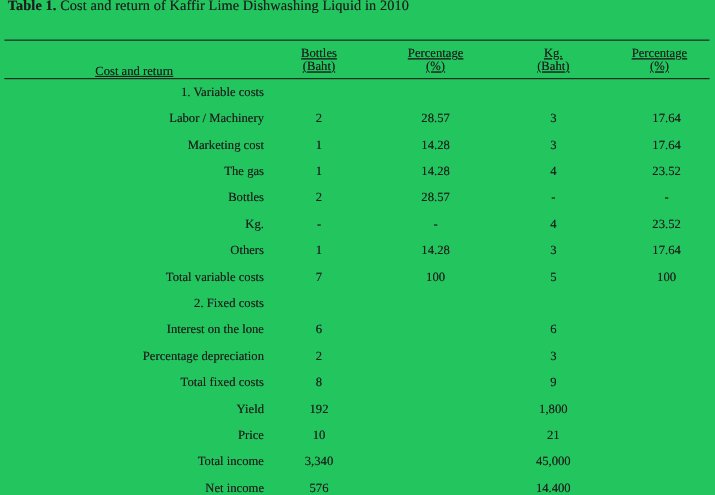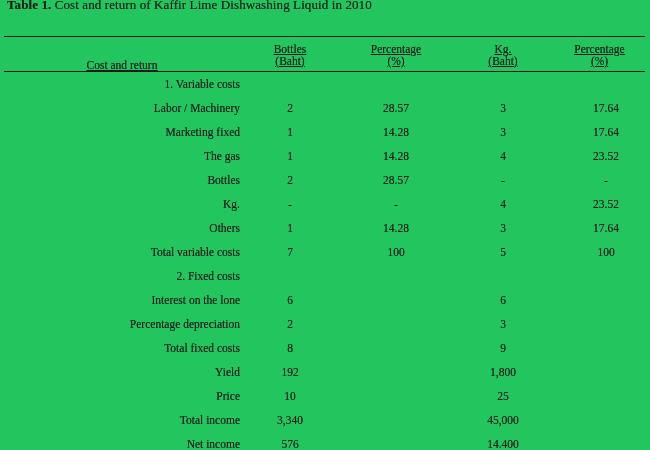--- a/index.html
+++ b/index.html
@@ -84,21 +84,21 @@
           <div class="cell val c4"></div>
         </div>
         <div class="row">
           <div class="cell label-col rowlabel indent">Labor / Machinery</div>
           <div class="cell val c1">2</div>
           <div class="cell val c2">28.57</div>
           <div class="cell val c3">3</div>
           <div class="cell val c4">17.64</div>
         </div>
         <div class="row">
-          <div class="cell label-col rowlabel indent">Marketing fixed</div>
+          <div class="cell label-col rowlabel indent">Marketing cost</div>
           <div class="cell val c1">1</div>
           <div class="cell val c2">14.28</div>
           <div class="cell val c3">3</div>
           <div class="cell val c4">17.64</div>
         </div>
         <div class="row">
           <div class="cell label-col rowlabel indent">The gas</div>
           <div class="cell val c1">1</div>
           <div class="cell val c2">14.28</div>
           <div class="cell val c3">4</div>
@@ -164,21 +164,21 @@
           <div class="cell label-col rowlabel indent">Yield</div>
           <div class="cell val c1">192</div>
           <div class="cell val c2"></div>
           <div class="cell val c3">1,800</div>
           <div class="cell val c4"></div>
         </div>
         <div class="row">
           <div class="cell label-col rowlabel indent">Price</div>
           <div class="cell val c1">10</div>
           <div class="cell val c2"></div>
-          <div class="cell val c3">25</div>
+          <div class="cell val c3">21</div>
           <div class="cell val c4"></div>
         </div>
         <div class="row">
           <div class="cell label-col rowlabel">Total income</div>
           <div class="cell val c1">3,340</div>
           <div class="cell val c2"></div>
           <div class="cell val c3">45,000</div>
           <div class="cell val c4"></div>
         </div>
         <div class="row">

